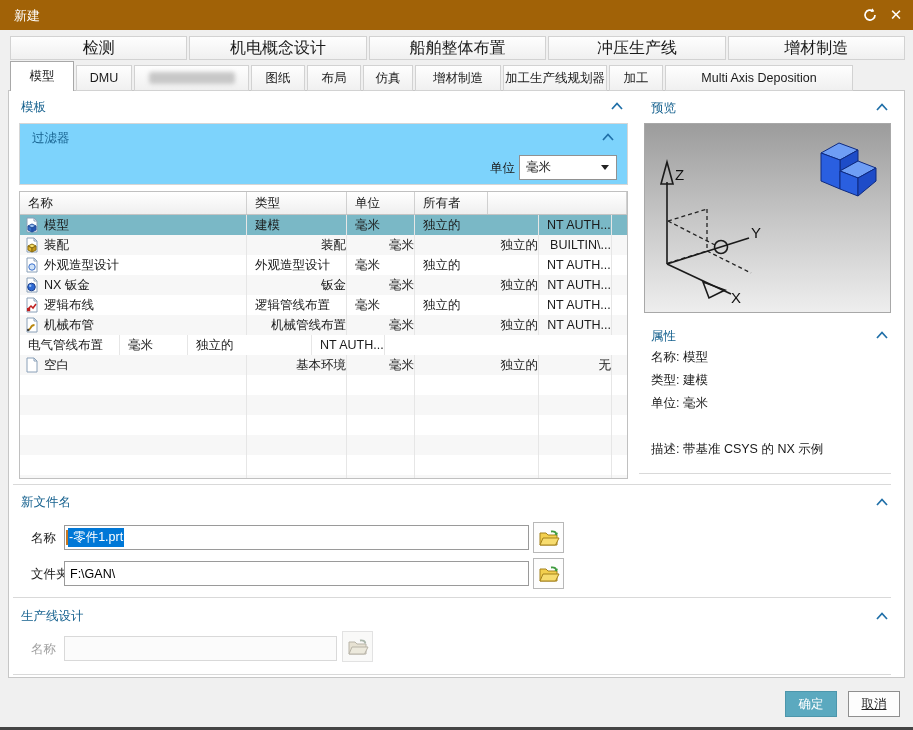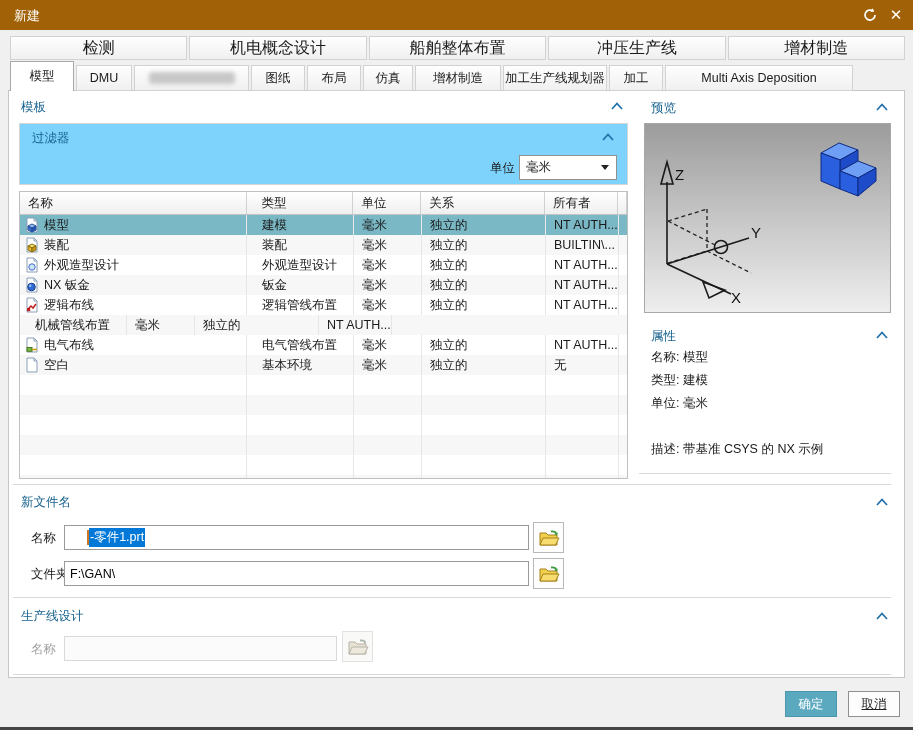--- a/index.html
+++ b/index.html
@@ -38,31 +38,31 @@
   .dropdown{width:98px;height:25px;background:#fff;border:1px solid #919191;box-sizing:border-box;
     display:flex;align-items:center;cursor:default;}
   .dropdown .val{flex:1;padding-left:6px;font-size:12.5px;}
   .dd-arrow{width:0;height:0;border-left:4px solid transparent;border-right:4px solid transparent;
     border-top:5px solid #222;margin-right:7px;}
   
   .tpl-table{left:10px;top:100px;width:609px;height:288px;background:#fff;
     border:1px solid #c0c0c0;box-sizing:border-box;overflow:hidden;}
   .trow{display:flex;height:20px;line-height:20px;}
   .trow.head{height:22px;line-height:22px;background:linear-gradient(#ffffff,#efefef);border-bottom:1px solid #c4c4c4;}
-  .trow.alt{background:#f7f7f7;}
+  .trow.alt{background:#f7f7f7;text-align:right;}
   .trow.sel{background:#7ab8c6;}
   .tcell{box-sizing:border-box;border-right:1px solid #e6e6e6;padding-left:8px;white-space:nowrap;overflow:hidden;font-size:12.5px;}
   .head .tcell{border-right:1px solid #d0d0d0;}
   .c0{width:227px;display:flex;align-items:center;gap:4px;padding-left:4px;}
-  .c1{width:100px;margin-left:7px;} .c2{width:68px;} .c3{width:124px;} .c4{width:73px;} .c5{flex:1;border-right:none;}
+  .c1{width:100px;} .c2{width:68px;} .c3{width:124px;} .c4{width:73px;} .c5{flex:1;border-right:none;}
   .ricon{width:16px;height:16px;flex:0 0 16px;}
   
   .fld-label{font-size:12.5px;}
   .txt-input{height:25px;box-sizing:border-box;background:#fff;border:1px solid #9a9a9a;
-    font-family:inherit;font-size:12.5px;padding:0 22px;display:flex;align-items:center;}
+    font-family:inherit;font-size:12.5px;padding:0 1px;display:flex;align-items:center;}
   input.txt-input{display:inline-block;padding:0 5px;}
   .caret-bar{display:inline-block;width:2px;height:15px;background:#c87820;vertical-align:middle;}
   .sel-text{background:#0078d7;color:#fff;padding:1px 1px;font-size:12.5px;}
   .browse-btn{width:31px;height:31px;box-sizing:border-box;background:#fdfdfd;border:1px solid #b8b8b8;
     display:flex;align-items:center;justify-content:center;cursor:pointer;}
   .browse-btn.disabled{background:#f6f5f1;border-color:#cfcfcf;filter:grayscale(80%) opacity(60%);}
   .input-disabled{background:#fbfbfb;border:1px solid #d9d9d9;}
   .label-disabled{color:#a0a0a0;}
   
   .preview-box{left:635px;top:32px;width:247px;height:190px;border:1px solid #a8a8a8;box-sizing:border-box;
@@ -159,21 +159,20 @@
       <span class="val">毫米</span>
       <span class="dd-arrow"></span>
     </div>
   </div>
 
   <div class="abs tpl-table">
     <div class="trow head">
       <div class="tcell c0" style="padding-left:8px">名称</div>
       <div class="tcell c1">类型</div>
       <div class="tcell c2">单位</div>
-      <div class="tcell c3">关系</div>
       <div class="tcell c4">所有者</div>
       <div class="tcell c5"></div>
     </div>
 
     <div class="trow sel">
       <div class="tcell c0">
           <svg class="ricon" viewBox="0 0 16 16">
             <path d="M3 1h7l3 3v11H3z" fill="#fff" stroke="#8aa0b8"></path>
             <path d="M10 1v3h3" fill="none" stroke="#8aa0b8"></path>
             <path d="M4 9l4-2 4 2-4 2z" fill="#9cc0f0" stroke="#23509e"></path>
@@ -251,37 +250,37 @@
           <span>逻辑布线</span>
         </div>
       <div class="tcell c1">逻辑管线布置</div>
       <div class="tcell c2">毫米</div>
       <div class="tcell c3">独立的</div>
       <div class="tcell c4">NT AUTH...</div>
       <div class="tcell c5"></div>
     </div>
 
     <div class="trow alt">
+      <div class="tcell c0">
+          <svg class="ricon" viewBox="0 0 16 16">
+            <path d="M3 1h7l3 3v11H3z" fill="#fff" stroke="#8aa0b8"></path>
+            <path d="M10 1v3h3" fill="none" stroke="#8aa0b8"></path>
+            <path d="M4 13c3.2 0 2-5 6.5-5" stroke="#b8860b" fill="none" stroke-width="1.8"></path>
+            <circle cx="4.2" cy="13" r="1.3" fill="#444"></circle>
+          </svg>
+          <span>机械布管</span>
+        </div>
       <div class="tcell c1">机械管线布置</div>
       <div class="tcell c2">毫米</div>
       <div class="tcell c3">独立的</div>
       <div class="tcell c4">NT AUTH...</div>
       <div class="tcell c5"></div>
     </div>
 
     <div class="trow">
-      <div class="tcell c0">
-          <svg class="ricon" viewBox="0 0 16 16">
-            <path d="M3 1h7l3 3v11H3z" fill="#fff" stroke="#8aa0b8"></path>
-            <path d="M10 1v3h3" fill="none" stroke="#8aa0b8"></path>
-            <rect x="3" y="10.5" width="5" height="3.8" fill="#7ab648" stroke="#4a7a20"></rect>
-            <path d="M8 12.5h5" stroke="#caa21a" stroke-width="1.6"></path>
-          </svg>
-          <span>电气布线</span>
-        </div>
       <div class="tcell c1">电气管线布置</div>
       <div class="tcell c2">毫米</div>
       <div class="tcell c3">独立的</div>
       <div class="tcell c4">NT AUTH...</div>
       <div class="tcell c5"></div>
     </div>
 
     <div class="trow alt">
       <div class="tcell c0">
           <svg class="ricon" viewBox="0 0 16 16">

